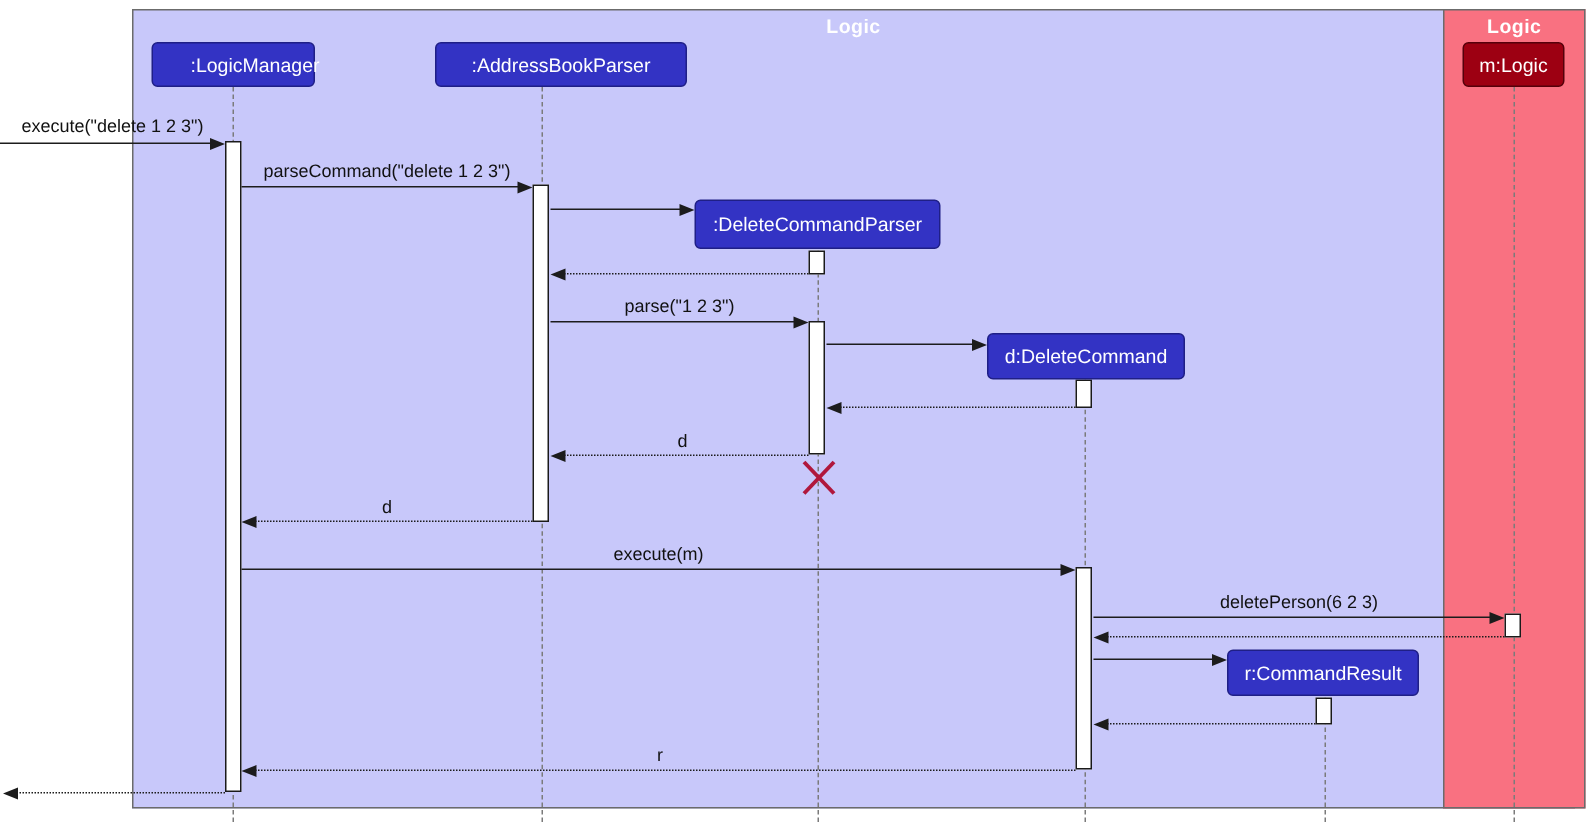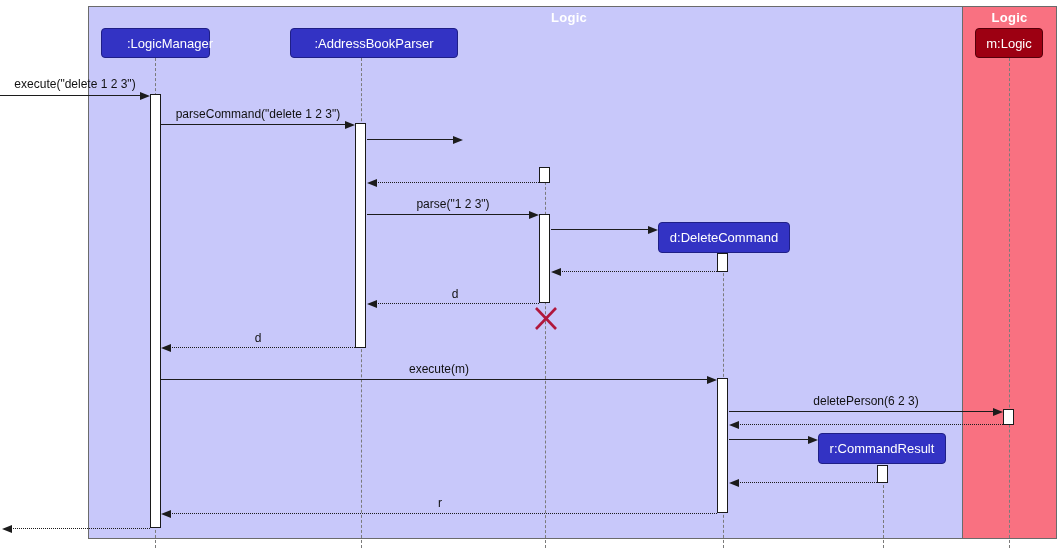--- a/index.html
+++ b/index.html
@@ -155,20 +155,23 @@
     <line x1="3" y1="2" x2="23" y2="23" stroke="var(--destroy-x)" stroke-width="2.6"></line>
     <line x1="23" y1="2" x2="3" y2="23" stroke="var(--destroy-x)" stroke-width="2.6"></line>
   </svg>
 
   <div class="participant p-logic" style="left:101px;top:28px;width:109px;height:30px;padding-left:29px;">
     <span>:LogicManager</span>
   </div>
   <div class="participant p-logic" style="left:290px;top:28px;width:168px;height:30px;">
     <span>:AddressBookParser</span>
   </div>
+  <div class="participant p-logic" style="left:463px;top:133px;width:164px;height:33px;">
+    <span>:DeleteCommandParser</span>
+  </div>
   <div class="participant p-logic" style="left:818px;top:433px;width:128px;height:31px;">
     <span>r:CommandResult</span>
   </div>
   <div class="participant p-logic" style="left:658px;top:222px;width:132px;height:31px;">
     <span>d:DeleteCommand</span>
   </div>
   <div class="participant p-model" style="left:975px;top:28px;width:68px;height:30px;">
     <span>m:Logic</span>
   </div>
 

